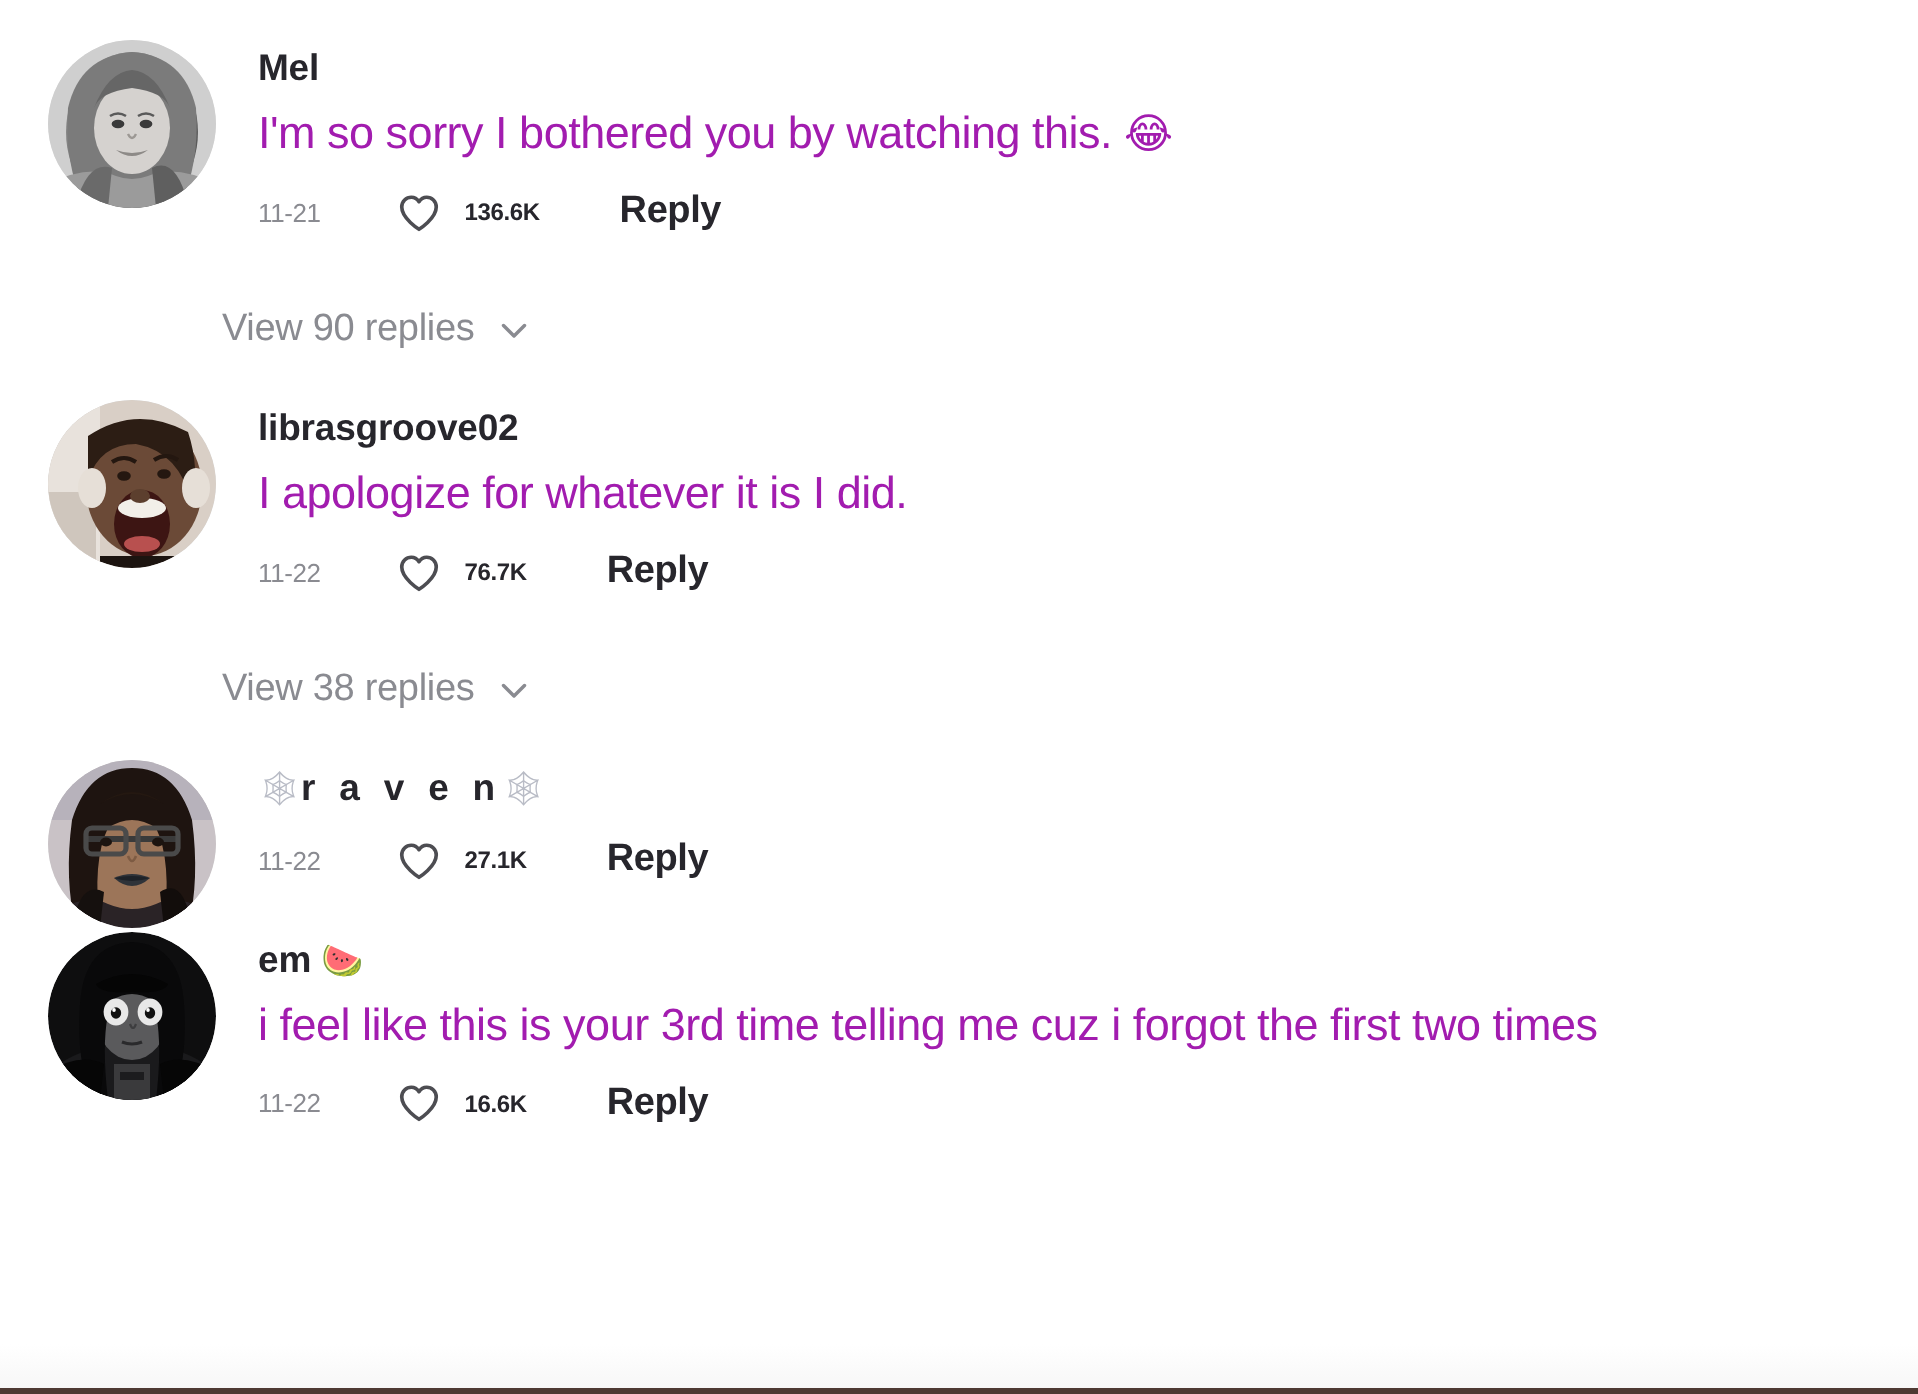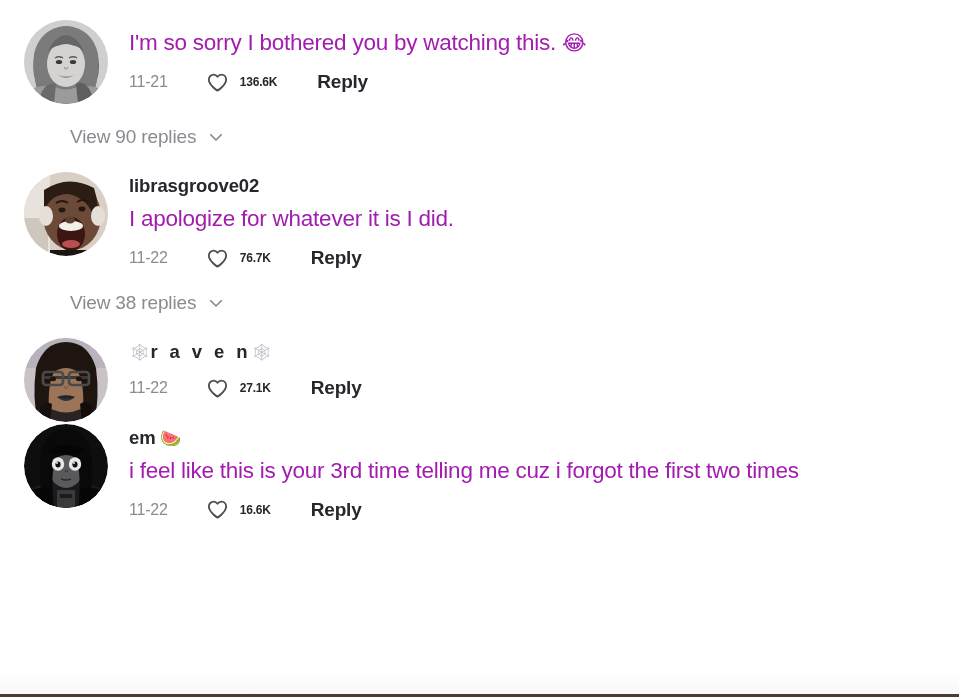--- a/index.html
+++ b/index.html
@@ -97,21 +97,21 @@
     font-size: 21px;
   }
 
   .meta-row {
     display: flex;
     align-items: center;
     margin-top: 13px;
   }
 
   .meta-date {
-    font-size: 16px;
+    font-size: 13px;
     color: #8a8b91;
     letter-spacing: -0.2px;
   }
 
   .like-group {
     display: flex;
     align-items: center;
     margin-left: 38px;
   }
 
@@ -137,22 +137,22 @@
     font-weight: bold;
     color: #27262c;
     margin-left: 40px;
     letter-spacing: -0.2px;
     cursor: pointer;
   }
 
   .view-replies {
     display: flex;
     align-items: center;
-    padding-left: 70px;
-    margin-top: 22px;
+    padding-left: 111px;
+    margin-top: 36px;
     margin-bottom: 22px;
     cursor: pointer;
     width: max-content;
   }
 
   .view-replies-label {
     font-size: 19px;
     color: #8a8b91;
     letter-spacing: -0.15px;
   }
@@ -218,20 +218,23 @@
             <path d="M40 47 Q42 51 44 47" stroke="#9c9894" stroke-width="1.2" fill="none"></path>
             <path d="M34 55 Q42 61 50 55 Q42 58 34 55Z" fill="#8d8a87"></path>
             <path d="M0 72 Q20 62 34 68 Q42 71 50 68 Q64 62 84 72 L84 84 L0 84Z" fill="#9b9b9b"></path>
             <path d="M14 82 Q20 60 32 64 L30 84Z" fill="#6a6a6a"></path>
             <path d="M70 82 Q64 58 52 64 L54 84Z" fill="#5f5f5f"></path>
           </g>
         </svg>
       </div>
     </div>
     <div class="comment-body">
+      <div class="username">
+        <span class="web-glyph"></span><span class="name-text">Mel</span><span class="emoji"></span>
+      </div>
       <div class="comment-text">
         <span>I'm so sorry I bothered you by watching this.</span>
         <span class="emoji">😂</span>
       </div>
       <div class="meta-row">
         <span class="meta-date">11-21</span>
         <span class="like-group">
           <span class="heart-icon">
             <svg viewBox="0 0 24 24" fill="none" stroke="#4d4d52" stroke-width="1.9" stroke-linecap="round" stroke-linejoin="round">
               <path d="M12 20.5 C12 20.5 3 14.9 3 8.9 C3 5.9 5.3 3.8 8 3.8 C9.9 3.8 11.2 4.9 12 6.1 C12.8 4.9 14.1 3.8 16 3.8 C18.7 3.8 21 5.9 21 8.9 C21 14.9 12 20.5 12 20.5 Z"></path>

